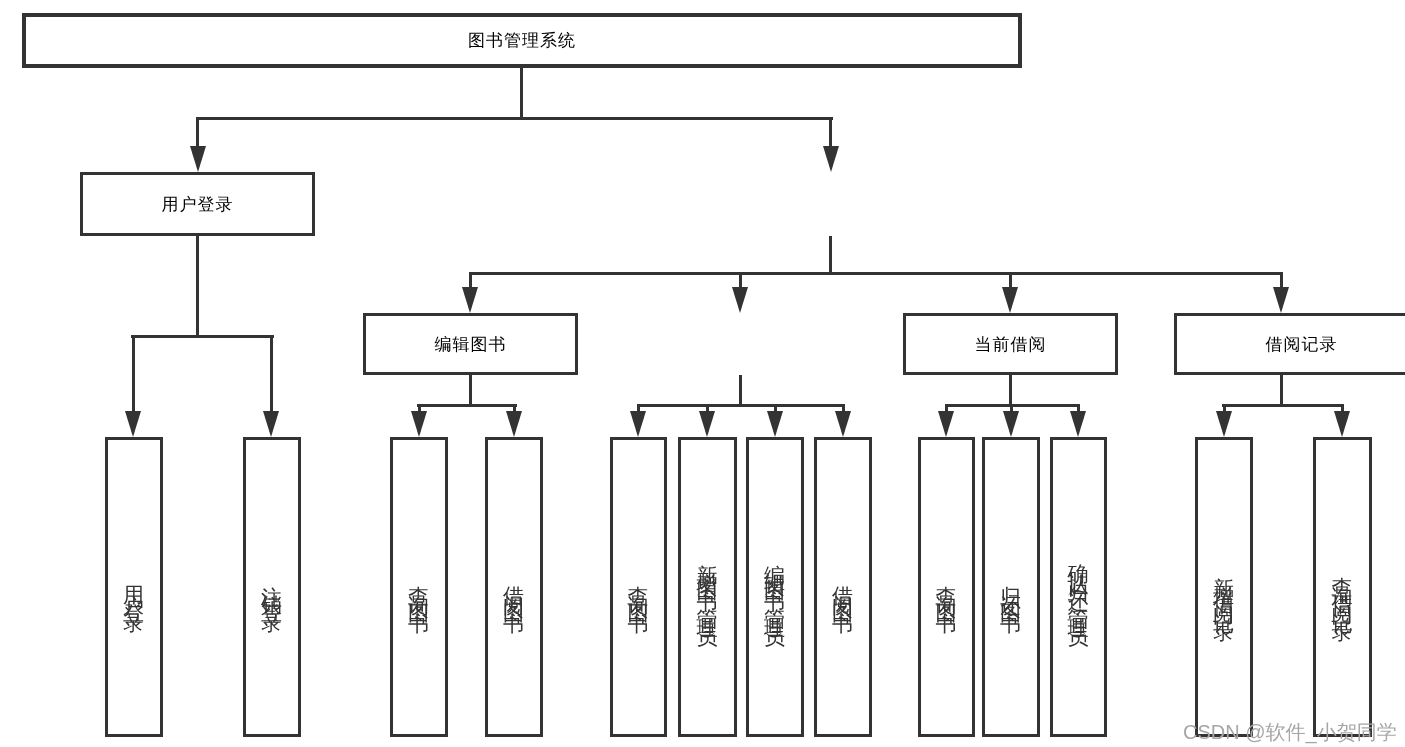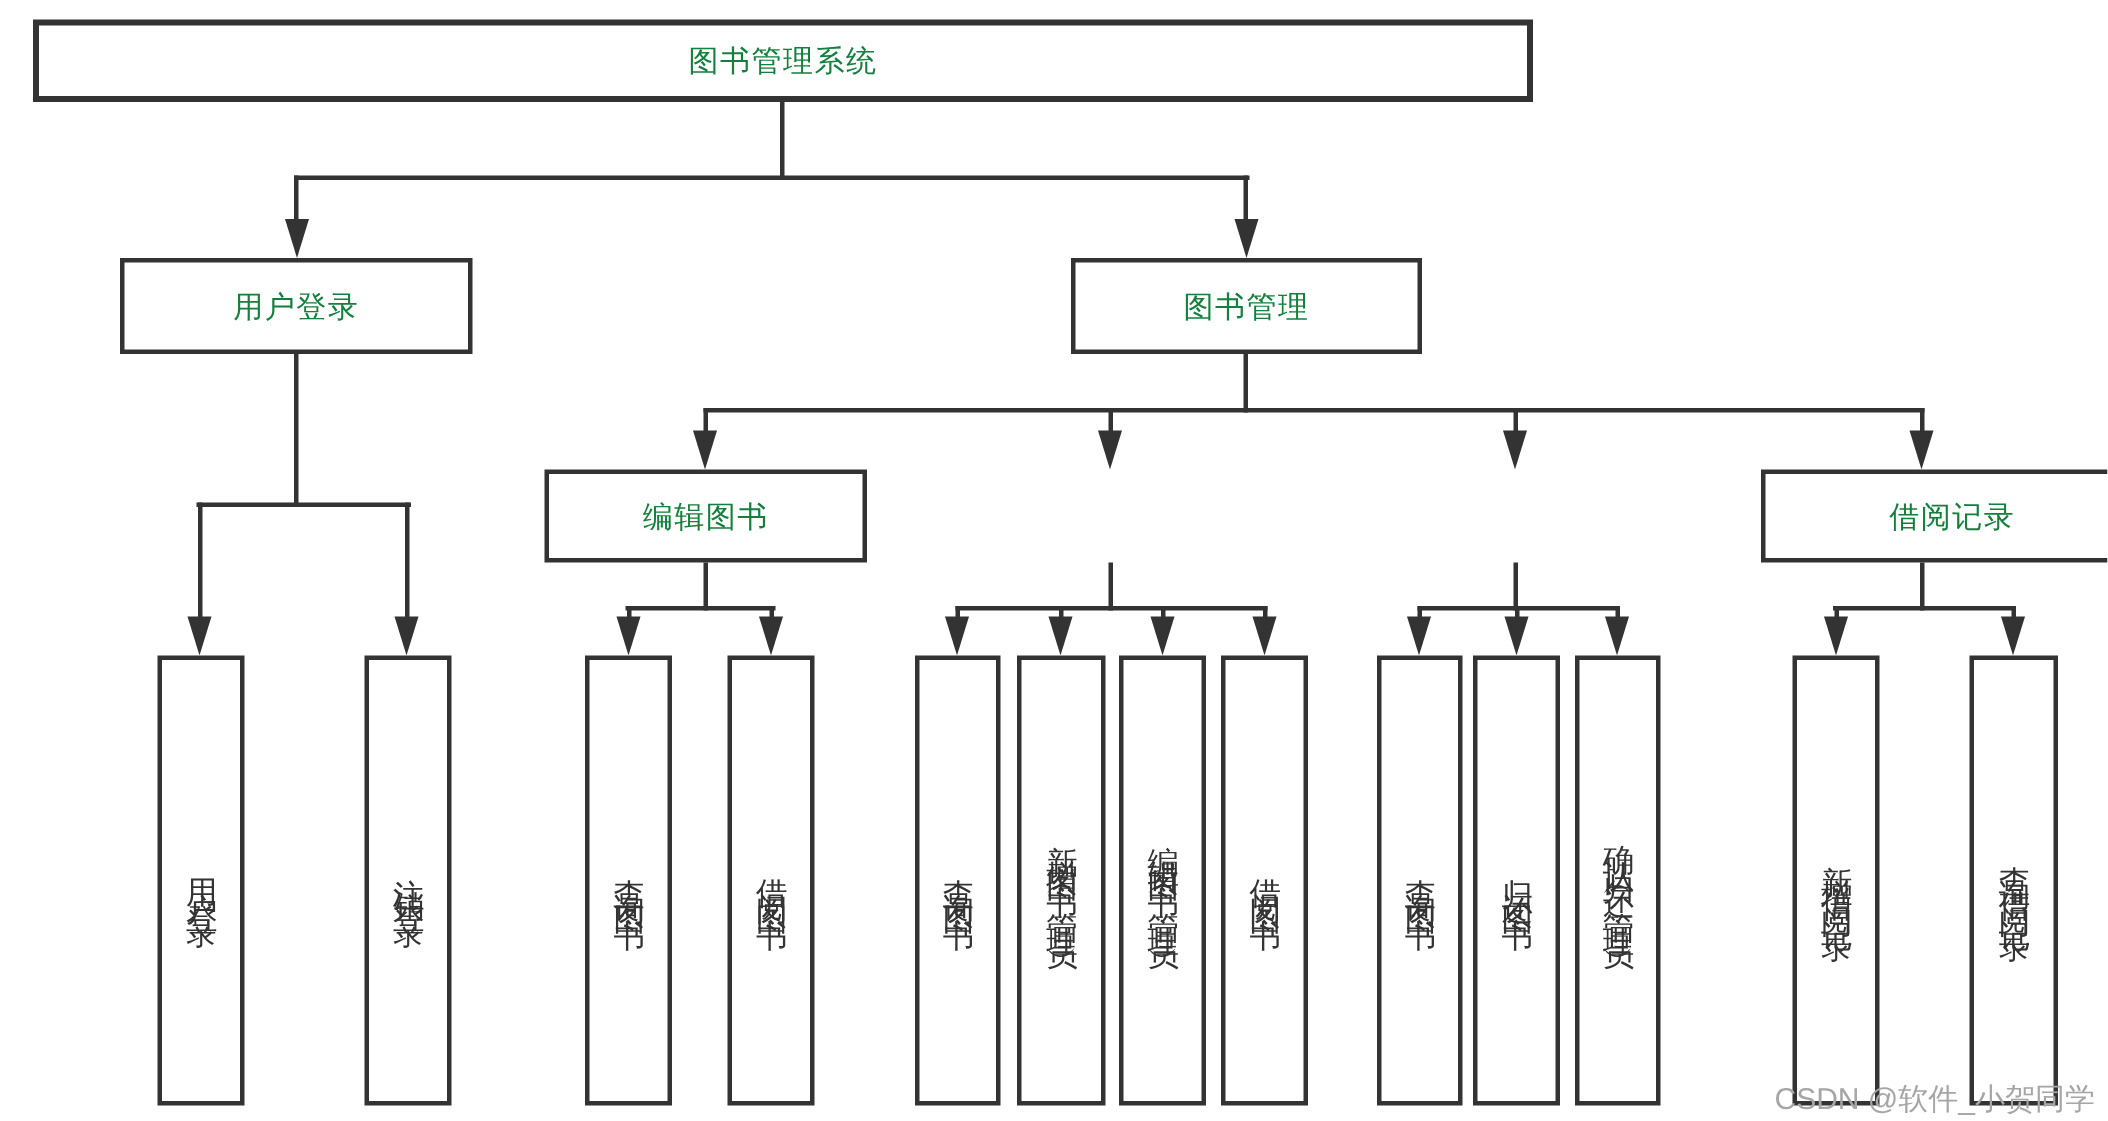--- a/index.html
+++ b/index.html
@@ -15,22 +15,22 @@
     position: absolute;
     box-sizing: border-box;
     border: 3px solid #333333;
     background: #ffffff;
     display: flex;
     align-items: center;
     justify-content: center;
   }
   .box.root { border-width: 4px; }
   .hlabel {
-    font-size: 20px;
-    color: #15803d;
+    font-size: 17px;
+    color: #000000;
     white-space: nowrap;
     letter-spacing: 1px;
   }
   .vlabel {
     writing-mode: vertical-lr;
     text-orientation: mixed;
     font-size: 21px;
     letter-spacing: 9px;
     color: #333333;
     line-height: 1;
@@ -65,23 +65,20 @@
   <div class="line" style="left:520px; top:68px; width:3px; height:52px;"></div>
   <div class="line" style="left:196px; top:117px; width:637px; height:3px;"></div>
   <div class="line" style="left:196px; top:117px; width:3px; height:33px;"></div>
   <div class="arrow" style="left:190px; top:146px;"></div>
   <div class="line" style="left:829px; top:117px; width:3px; height:33px;"></div>
   <div class="arrow" style="left:823px; top:146px;"></div>
 
   <div class="box" style="left:80px; top:172px; width:235px; height:64px;">
     <span class="hlabel">用户登录</span>
   </div>
-  <div class="box" style="left:714px; top:172px; width:234px; height:64px;">
-    <span class="hlabel">图书管理</span>
-  </div>
 
   <div class="line" style="left:196px; top:236px; width:3px; height:102px;"></div>
   <div class="line" style="left:131px; top:335px; width:143px; height:3px;"></div>
   <div class="line" style="left:132px; top:335px; width:3px; height:80px;"></div>
   <div class="arrow" style="left:125px; top:411px;"></div>
   <div class="line" style="left:270px; top:335px; width:3px; height:80px;"></div>
   <div class="arrow" style="left:263px; top:411px;"></div>
 
   <div class="line" style="left:829px; top:236px; width:3px; height:39px;"></div>
   <div class="line" style="left:469px; top:272px; width:814px; height:3px;"></div>
@@ -89,20 +86,23 @@
   <div class="arrow" style="left:462px; top:287px;"></div>
   <div class="line" style="left:739px; top:272px; width:3px; height:20px;"></div>
   <div class="arrow" style="left:732px; top:287px;"></div>
   <div class="line" style="left:1009px; top:272px; width:3px; height:20px;"></div>
   <div class="arrow" style="left:1002px; top:287px;"></div>
   <div class="line" style="left:1280px; top:272px; width:3px; height:20px;"></div>
   <div class="arrow" style="left:1273px; top:287px;"></div>
 
   <div class="box" style="left:363px; top:313px; width:215px; height:62px;">
     <span class="hlabel">编辑图书</span>
+  </div>
+  <div class="box" style="left:903px; top:313px; width:215px; height:62px;">
+    <span class="hlabel">当前借阅</span>
   </div>
   <div class="box" style="left:1174px; top:313px; width:255px; height:62px;align-items:center;">
     <span class="hlabel">借阅记录</span>
   </div>
 
   <div class="line" style="left:469px; top:375px; width:3px; height:32px;"></div>
   <div class="line" style="left:417px; top:404px; width:100px; height:3px;"></div>
   <div class="line" style="left:418px; top:404px; width:3px; height:12px;"></div>
   <div class="arrow" style="left:411px; top:411px;"></div>
   <div class="line" style="left:513px; top:404px; width:3px; height:12px;"></div>

